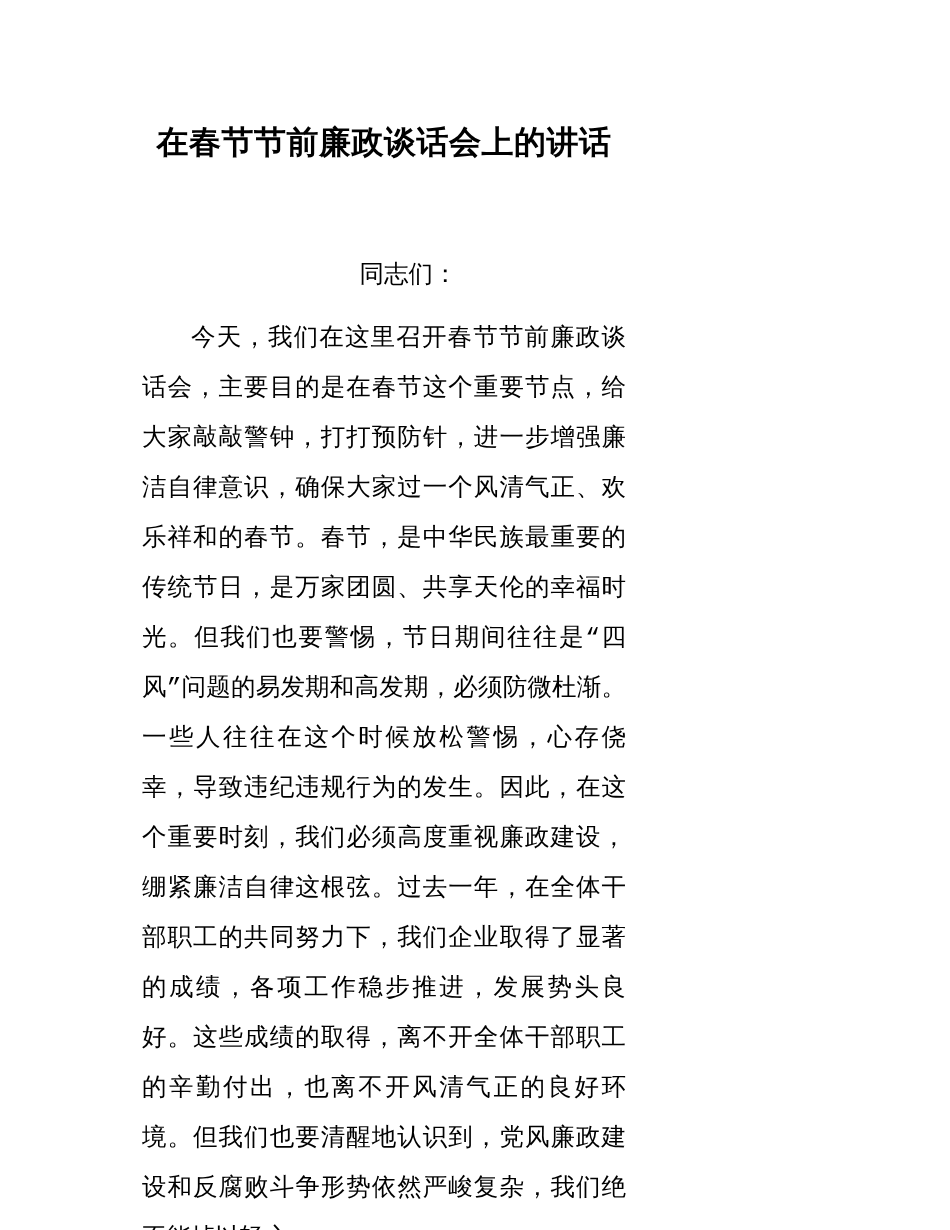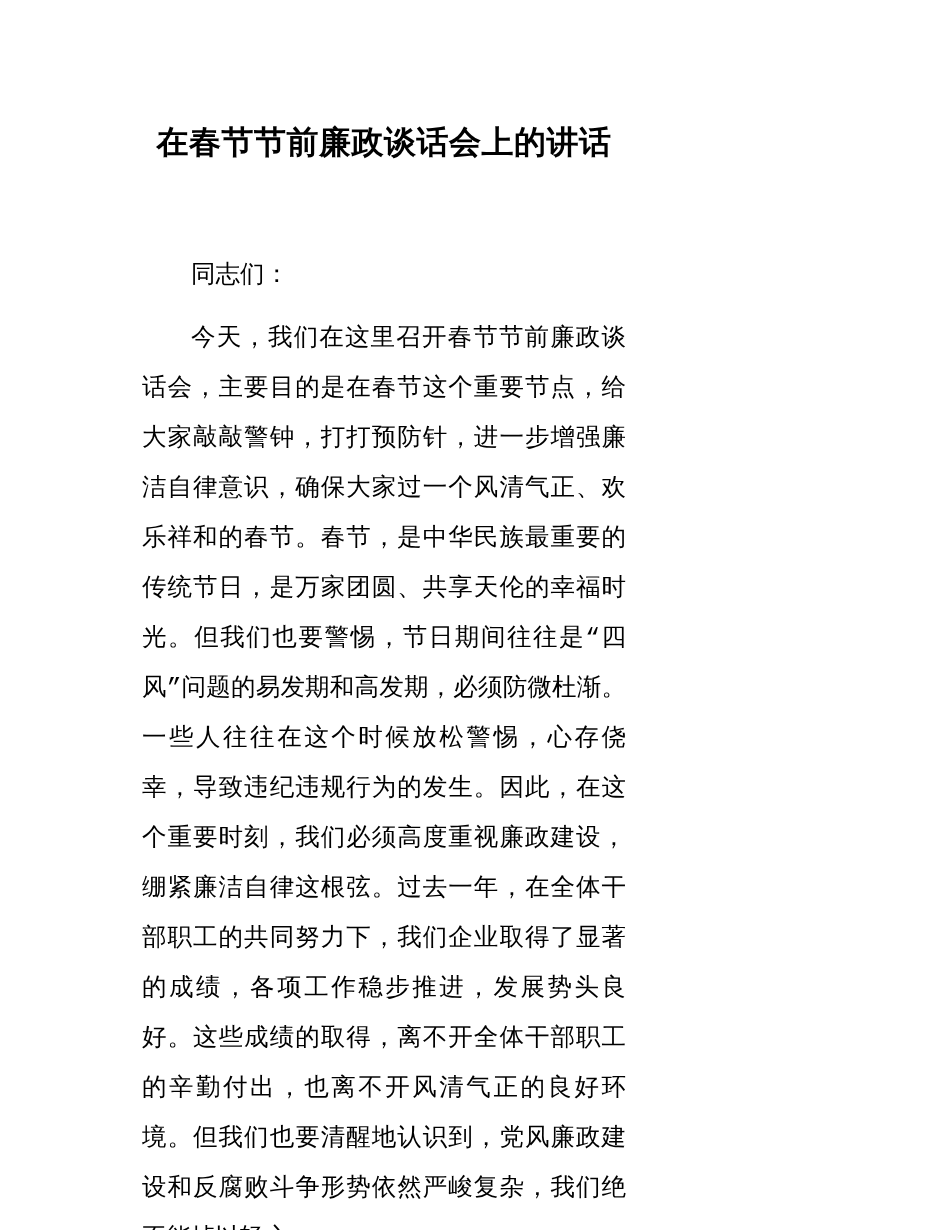--- a/index.html
+++ b/index.html
@@ -31,20 +31,21 @@
     letter-spacing: 0.5px;
     white-space: nowrap;
   }
   .salutation {
     margin-top: 77px;
     font-size: 24.5px;
     line-height: 50px;
     text-indent: 2em;
     font-family: "Liberation Serif", serif;
     font-weight: normal;
+    text-align: center;
   }
   .body-para {
     margin-top: 15px;
     font-size: 24.5px;
     line-height: 50px;
     text-indent: 2em;
     text-align: justify;
     font-family: Liberation Mono, monospace;
     font-weight: normal;
   }

